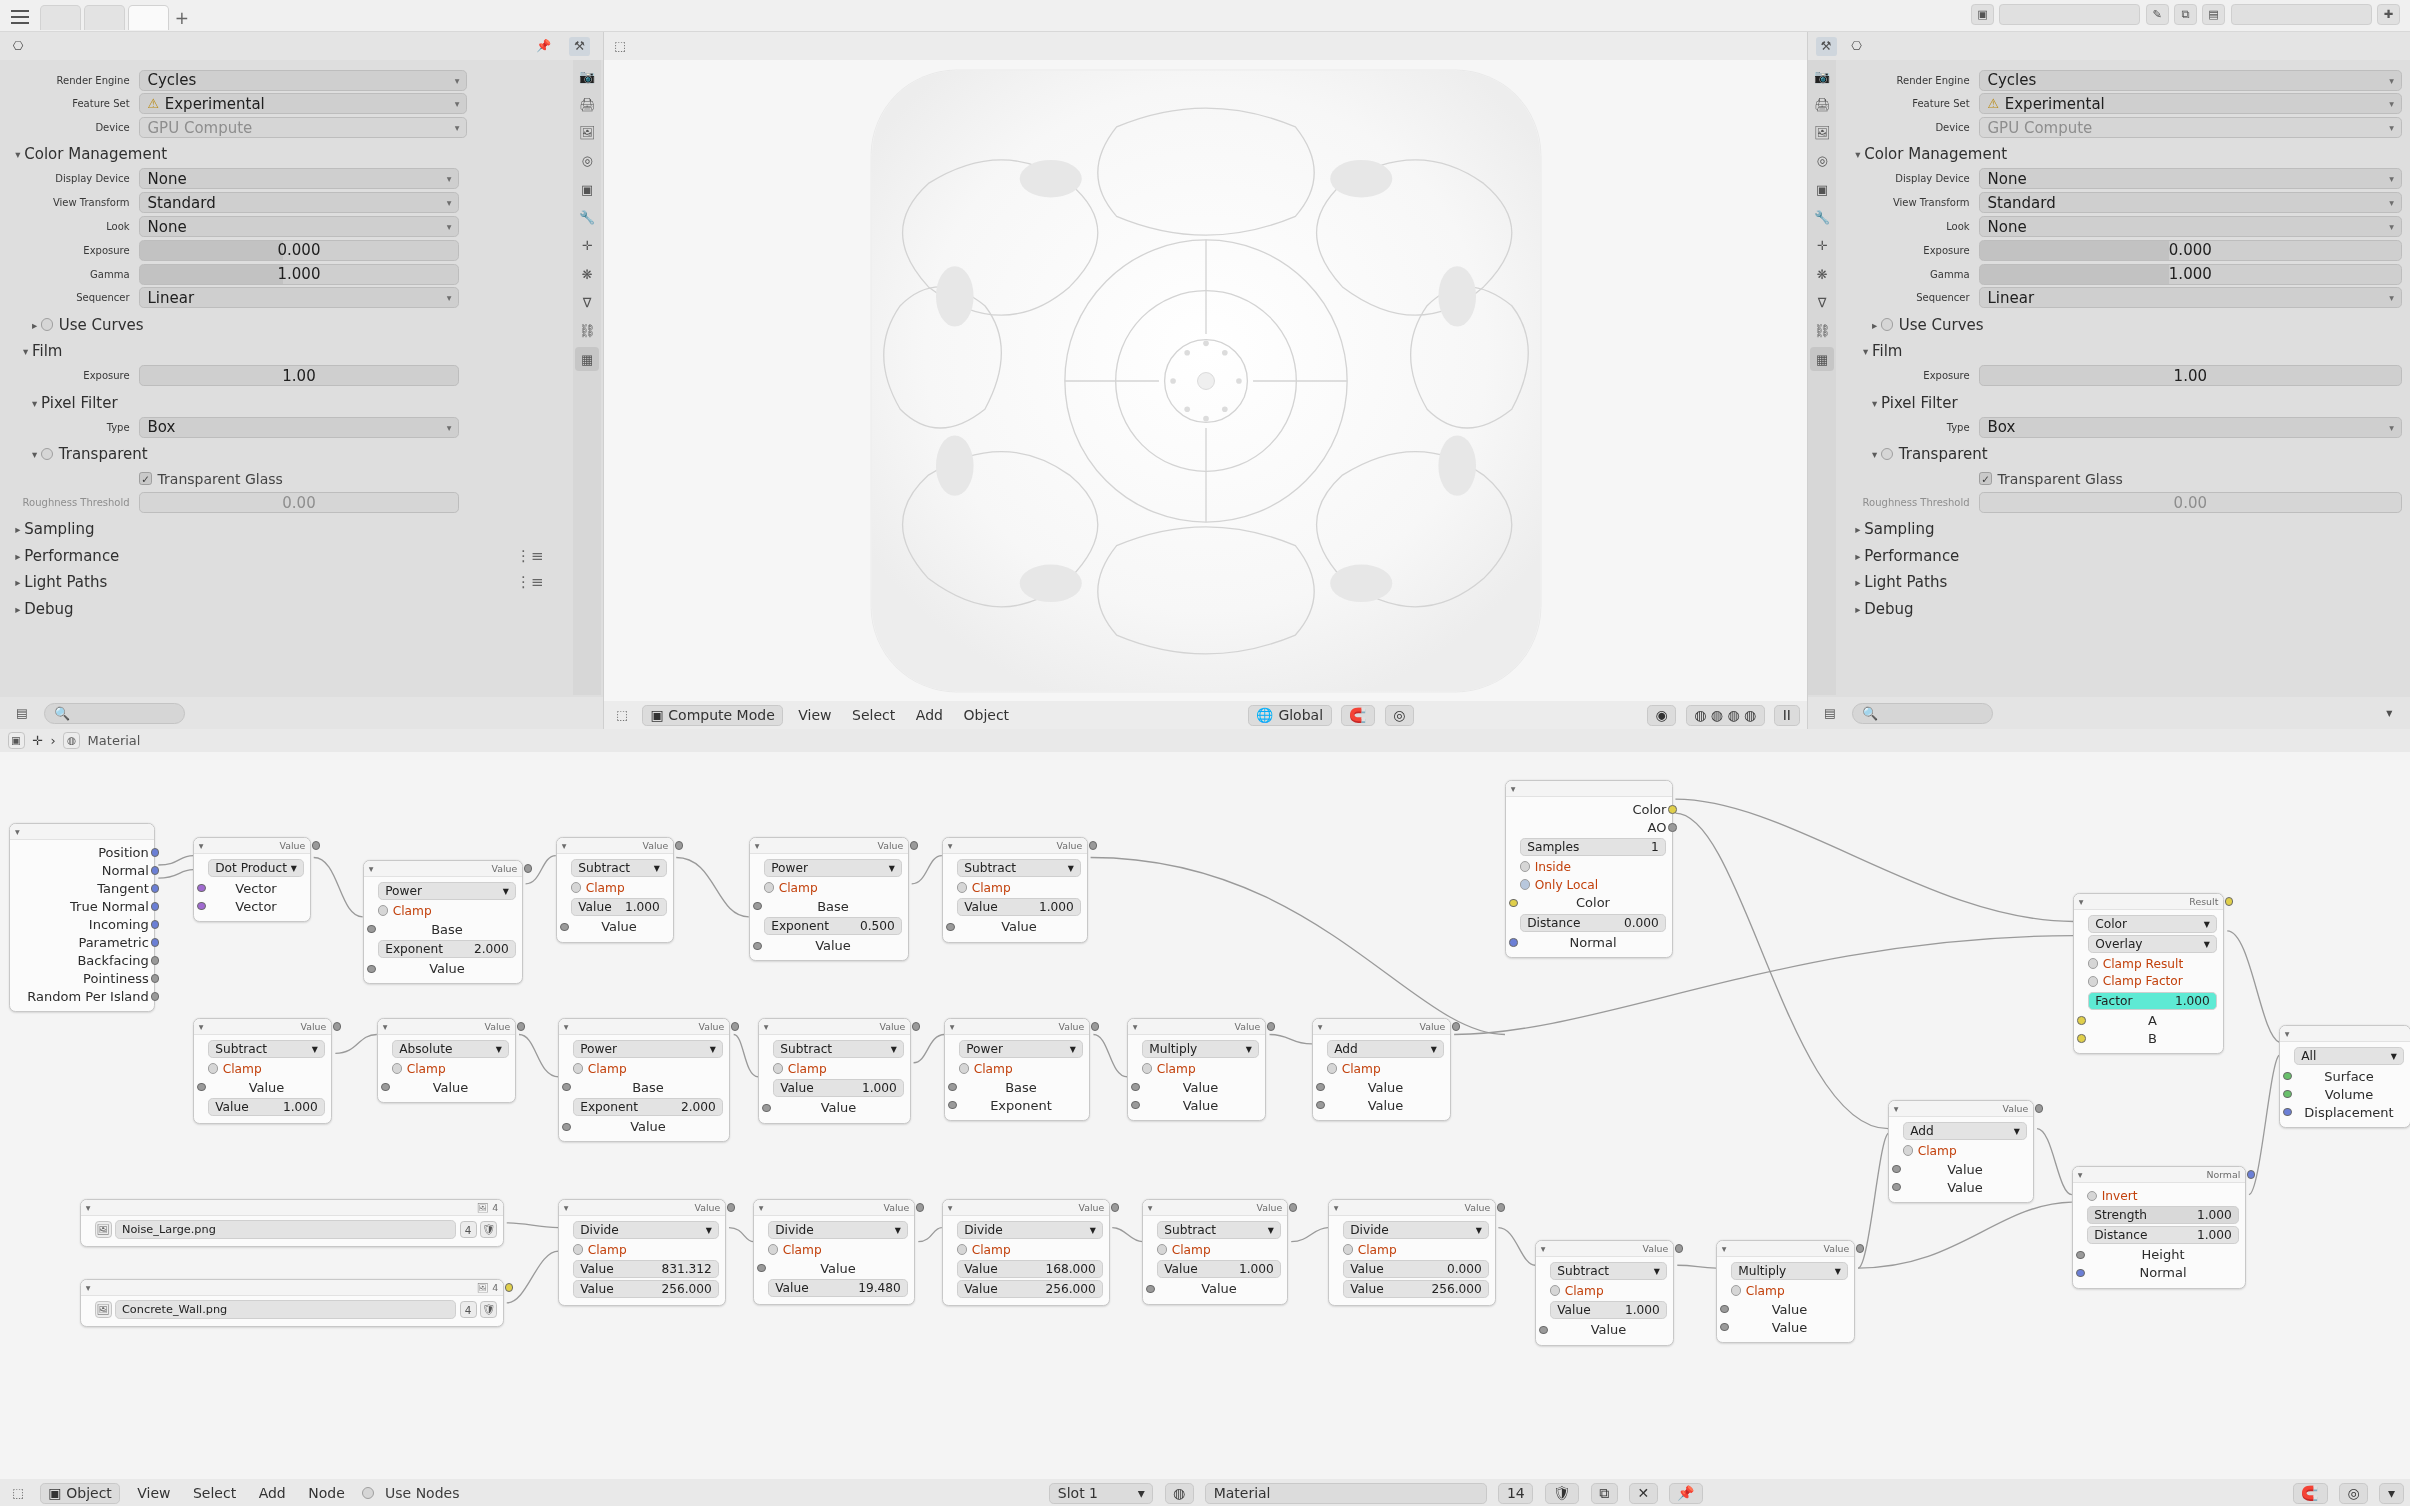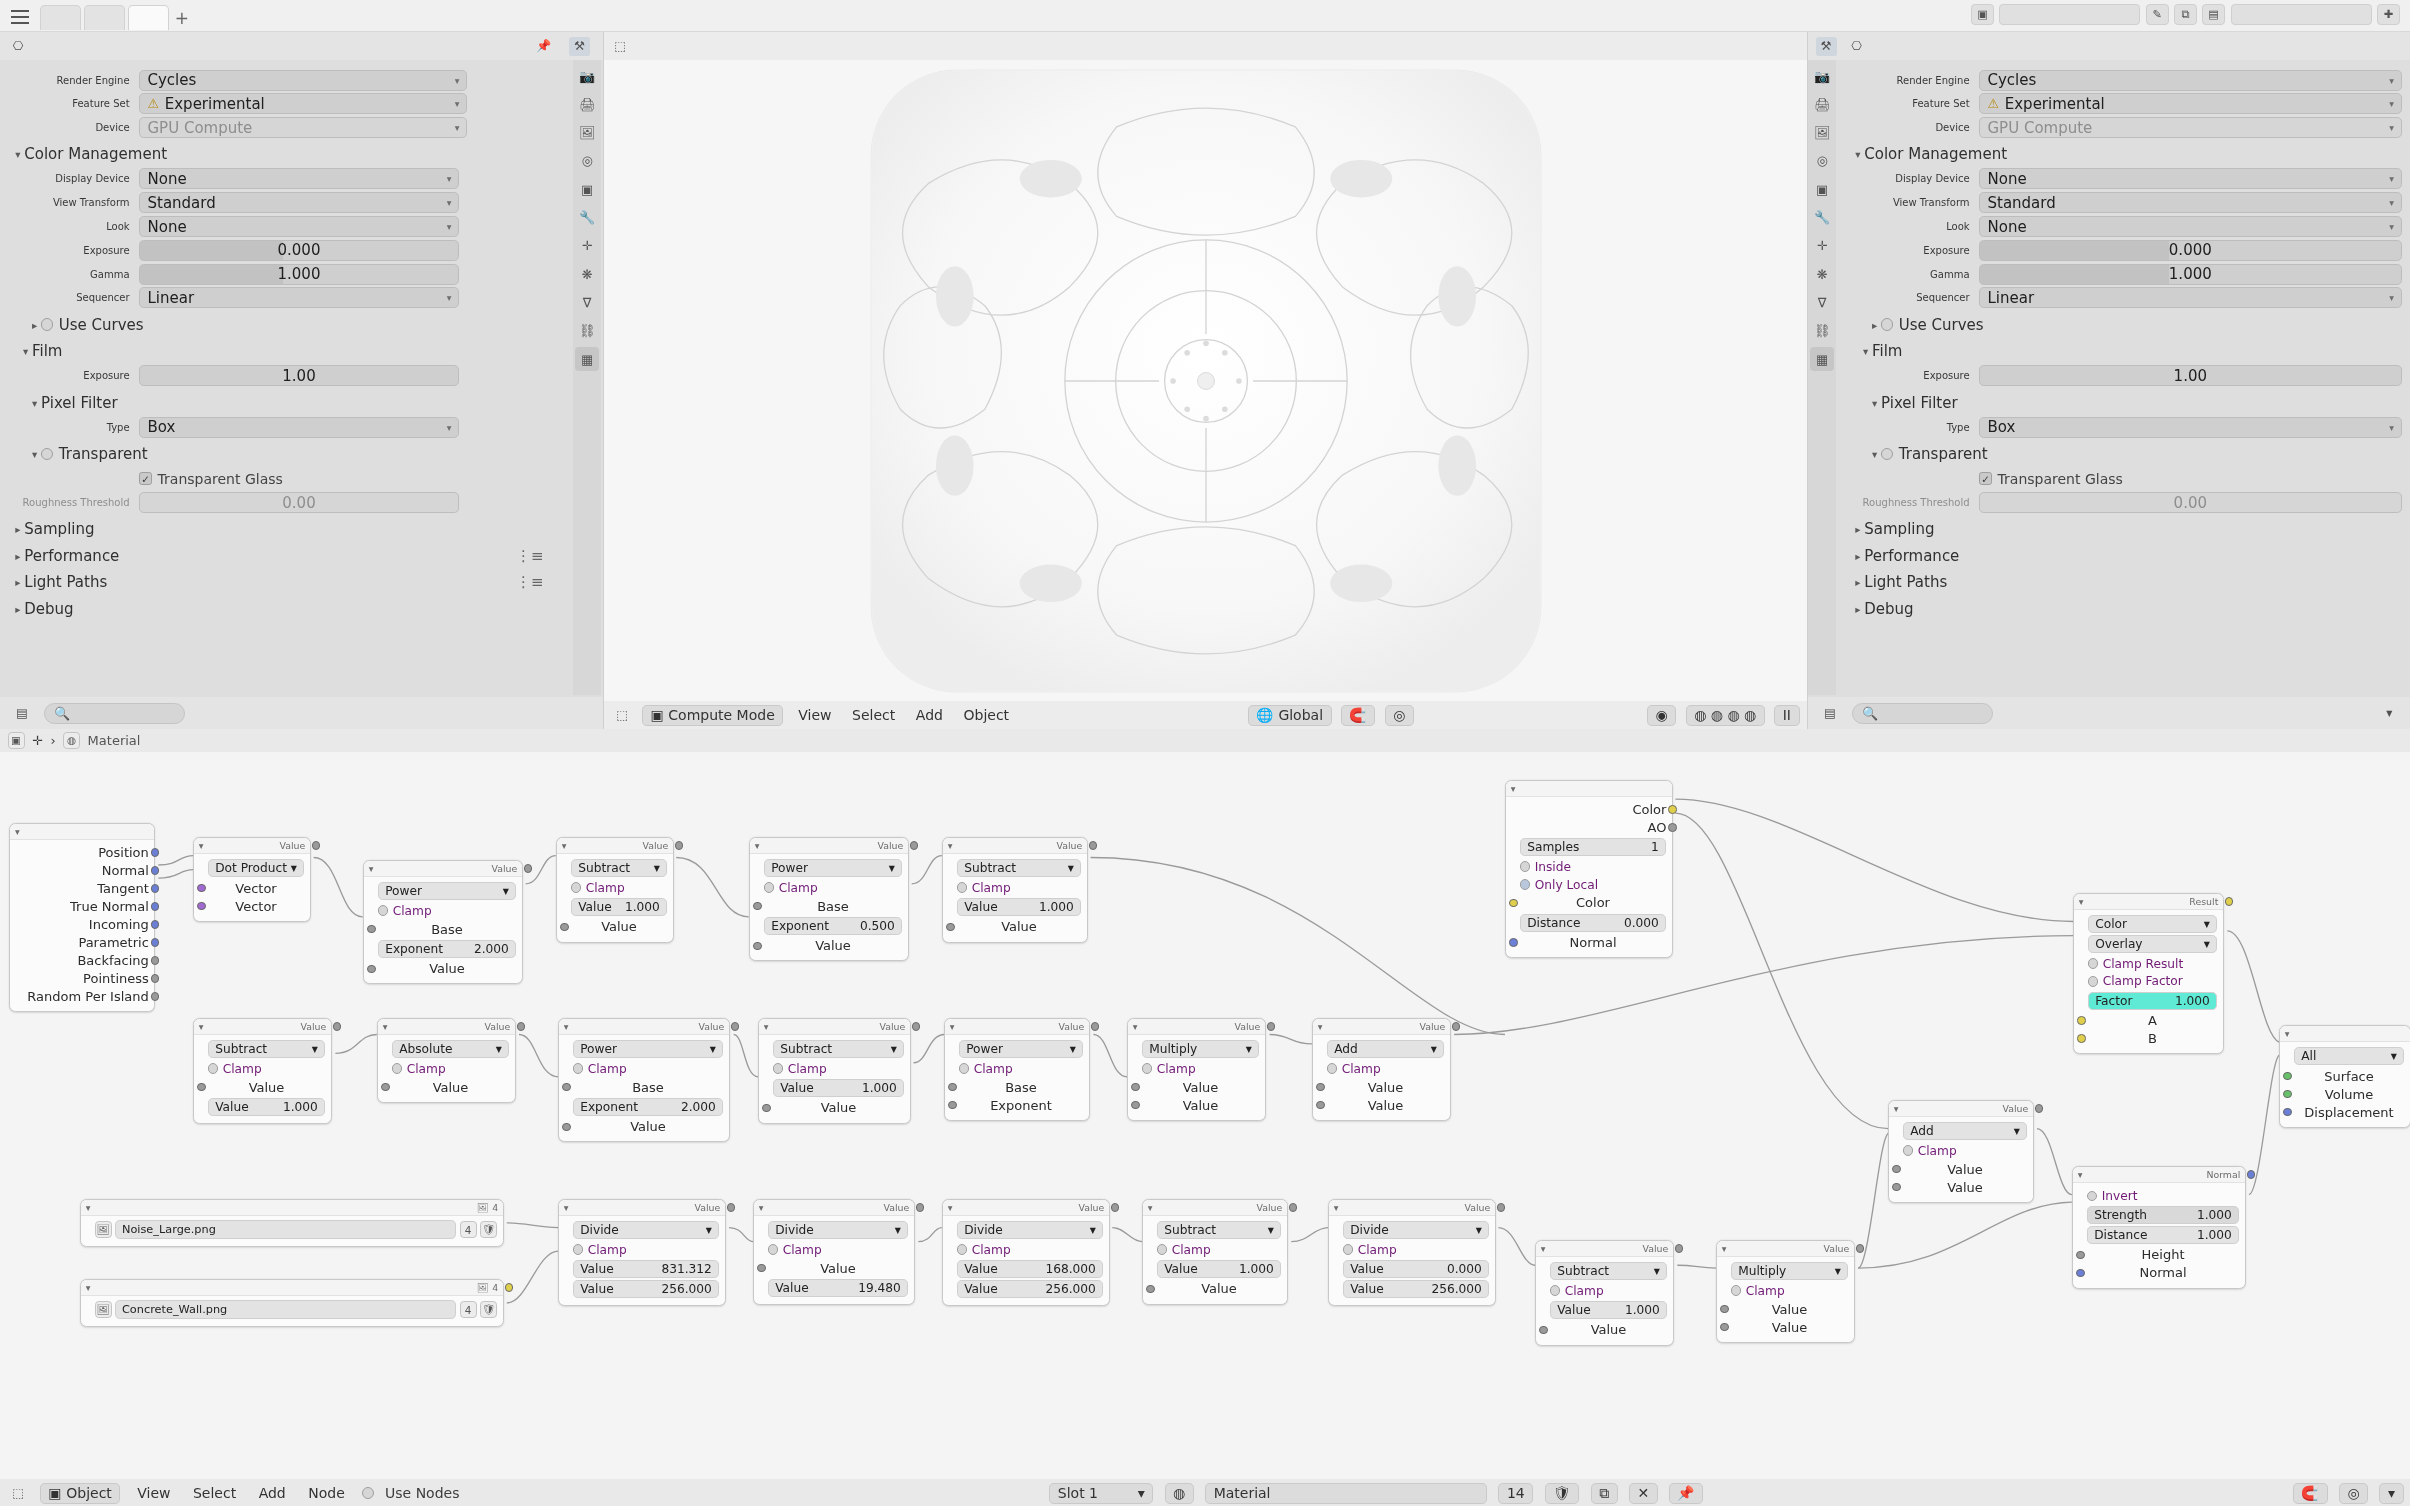--- a/index.html
+++ b/index.html
@@ -66,21 +66,21 @@
 
   .node { position:absolute; background:#fbfbfb; border:0.9px solid #c8c8c8; border-radius:6.6px; box-shadow:0 0.9px 1.9px rgba(0,0,0,.13); font-size:13px; }
   .node-head { height:16px; border-bottom:0.9px solid #e2e2e2; border-radius:5.6px 5.6px 0 0; background:#f4f4f4; display:flex; align-items:center; padding:0 4.7px; color:#6c6c6c; font-size:9.4px;}
   .node-body { padding:3.8px 5.6px 5.6px 5.6px;margin-left:8px; }
   .nrow { height:18px; display:flex; align-items:center; justify-content:flex-end; position:relative; font-size:13px; color:#2c2c2c; }
   .nrow.left { justify-content:center; }
   .sock { position:absolute; width:8.5px; height:8.5px; border-radius:50%; border:0.9px solid #6a6a6a; top:4.7px; }
   .sock.l { left:-10.4px; } .sock.r { right:-10.4px; }
   .s-gray{background:#9a9a9a}.s-yellow{background:#e0cf4a}.s-blue{background:#6b7fd6}.s-green{background:#68c06a}.s-purple{background:#a06ad0}
   .nfield { height:18px; background:#e3e3e3; border:0.9px solid #cfcfcf; border-radius:4.7px; display:flex; align-items:center; justify-content:space-between; padding:0 6.6px; margin:1.9px 0; font-size:12.2px; color:#222; width:100%;}
-  .nopt { display:flex; align-items:center; height:17px; font-size:12.2px; color:#701a75; margin:0.9px 0;}
+  .nopt { display:flex; align-items:center; height:17px; font-size:12.2px; color:#c2410c; margin:0.9px 0;}
   .nopt .radio { width:10.4px;height:10.4px;margin-right:4.7px; }
   .imgnode-row { display:flex; align-items:center; gap:3.8px; height:21px; }
   .imgnode-field { flex:1; background:#e3e3e3; border:0.9px solid #cfcfcf; border-radius:4.7px; height:19px; display:flex; align-items:center; padding:0 5.6px; font-size:11.3px; color:#222; overflow:hidden; white-space:nowrap;}
   .sq { width:17px;height:17px;border:0.9px solid #c4c4c4;background:#ececec;border-radius:3.8px;display:flex;align-items:center;justify-content:center;font-size:10.4px;color:#555;}
   .search-box { height:21px; background:#d6d6d6; border:0.9px solid #c4c4c4; border-radius:10.4px; display:flex; align-items:center; padding:0 9.4px; gap:5.6px; font-size:13px; color:#666;}
 </style>
 </head>
 <body>
 
 <div class="app">

